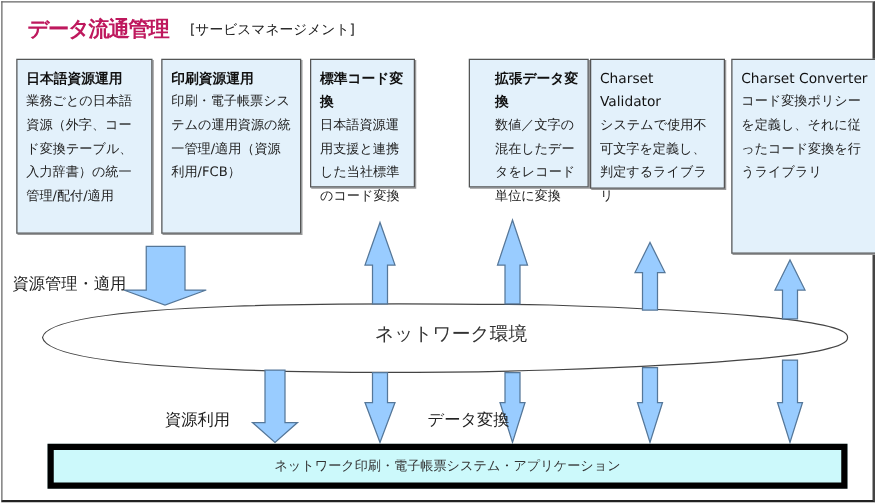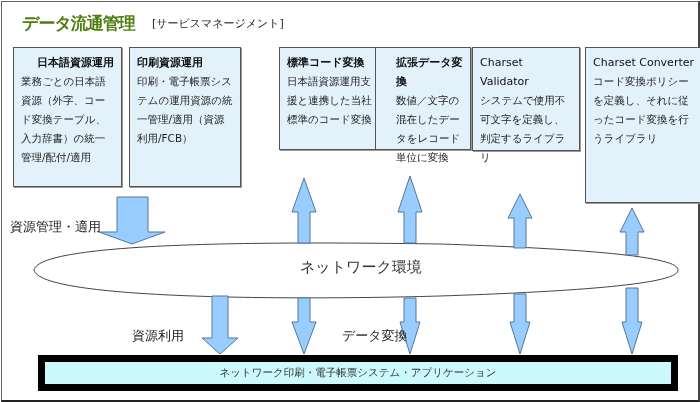--- a/index.html
+++ b/index.html
@@ -1,29 +1,29 @@
 <!DOCTYPE html>
 <html><head>
 <meta charset="utf-8">
 <style>
   html, body { margin: 0; padding: 0; background: #ffffff; }
   body { width: 700px; height: 402px; position: relative; overflow: hidden;
          font-family: "DejaVu Sans", sans-serif; }
   .frame { position: absolute; left: 1px; top: 1px; width: 696px; height: 398px;
            border: 1px solid #666; border-bottom: 2px solid #222; border-right: 2px solid #444; background: #fff; }
-  .title { position: absolute; left: 22px; top: 12px; font-size: 17px; font-weight: bold; color: #4d7c0f; letter-spacing: -1px; }
+  .title { position: absolute; left: 22px; top: 12px; font-size: 17px; font-weight: bold; color: #be185d; letter-spacing: -1px; }
   .subtitle { position: absolute; left: 152px; top: 16px; font-size: 11px; color: #222; }
   .box { position: absolute; background: #e3f1fb; border: 1px solid #555; box-shadow: 1px 1px 0 #999;
          font-size: 10.5px; line-height: 19px; color: #222; padding: 5px 7px; box-sizing: border-box; }
   .box .bt { font-weight: bold; font-size: 11px; color: #111; display: block; }
   .box .bd { display: block; }
   svg { position: absolute; left: 0; top: 0; }
   .lbl { position: absolute; font-size: 13px; color: #222; }
   .bar { position: absolute; left: 38px; top: 355px; width: 640px; height: 36px;
-         background: #ccf9fb; border: 7px solid #000000; display: flex; align-items: center; justify-content: center;
+         background: #ccf9fb; border: 5px solid #000000; display: flex; align-items: center; justify-content: center;
          font-size: 10.5px; color: #333; box-sizing: border-box; }
   .net { position: absolute; left: 300px; top: 258px; width: 200px; text-align: left; font-size: 15px; color: #333; }
 </style>
 </head>
 <body>
 
 <div class="frame"></div>
 
 <div class="title">データ流通管理</div>
 <div class="subtitle">[サービスマネージメント]</div>
@@ -40,28 +40,28 @@
   <path d="M 626 255 L 626 232 L 620 232 L 632 208 L 644 232 L 638 232 L 638 255 Z" fill="#99ccff" stroke="#557799" stroke-width="1"></path>
 
   <path d="M 212 296 L 228 296 L 228 338 L 238 338 L 220 354 L 202 338 L 212 338 Z" fill="#99ccff" stroke="#557799" stroke-width="1"></path>
   <path d="M 298 298 L 310 298 L 310 322 L 316 322 L 304 354 L 292 322 L 298 322 Z" fill="#99ccff" stroke="#557799" stroke-width="1"></path>
   <path d="M 404 298 L 416 298 L 416 322 L 420 322 L 410 354 L 400 322 L 404 322 Z" fill="#99ccff" stroke="#557799" stroke-width="1"></path>
   <path d="M 514 294 L 526 294 L 526 322 L 530 322 L 520 354 L 510 322 L 514 322 Z" fill="#99ccff" stroke="#557799" stroke-width="1"></path>
   <path d="M 626 288 L 638 288 L 638 322 L 642 322 L 632 354 L 622 322 L 626 322 Z" fill="#99ccff" stroke="#557799" stroke-width="1"></path>
 </svg>
 
 <div class="box" style="left:13px; top:47px; width:109px; height:140px;">
-  <span class="bt" style="text-align:right">日本語資源運用</span>
+  <span class="bt" style="text-align:left">日本語資源運用</span>
   <span class="bd">業務ごとの日本語資源（外字、コード変換テーブル、入力辞書）の統一管理/配付/適用</span>
 </div>
 <div class="box" style="left:129px; top:47px; width:112px; height:140px;">
   <span class="bt">印刷資源運用</span>
   <span class="bd">印刷・電子帳票システムの運用資源の統一管理/適用（資源利用/FCB）</span>
 </div>
-<div class="box" style="left:248px; top:47px; width:110px; height:103px;margin-left:31px;">
+<div class="box" style="left:248px; top:47px; width:84px; height:103px;">
   <span class="bt">標準コード変換</span>
   <span class="bd">日本語資源運用支援と連携した当社標準のコード変換</span>
 </div>
 <div class="box" style="left:375px; top:47px; width:96px; height:103px;padding-left:20px;">
   <span class="bt">拡張データ変換</span>
   <span class="bd">数値／文字の混在したデータをレコード単位に変換</span>
 </div>
 <div class="box" style="left:472px; top:47px; width:108px; height:104px;">
   <span class="bt" style="font-weight:normal">Charset Validator</span>
   <span class="bd">システムで使用不可文字を定義し、判定するライブラリ</span>

